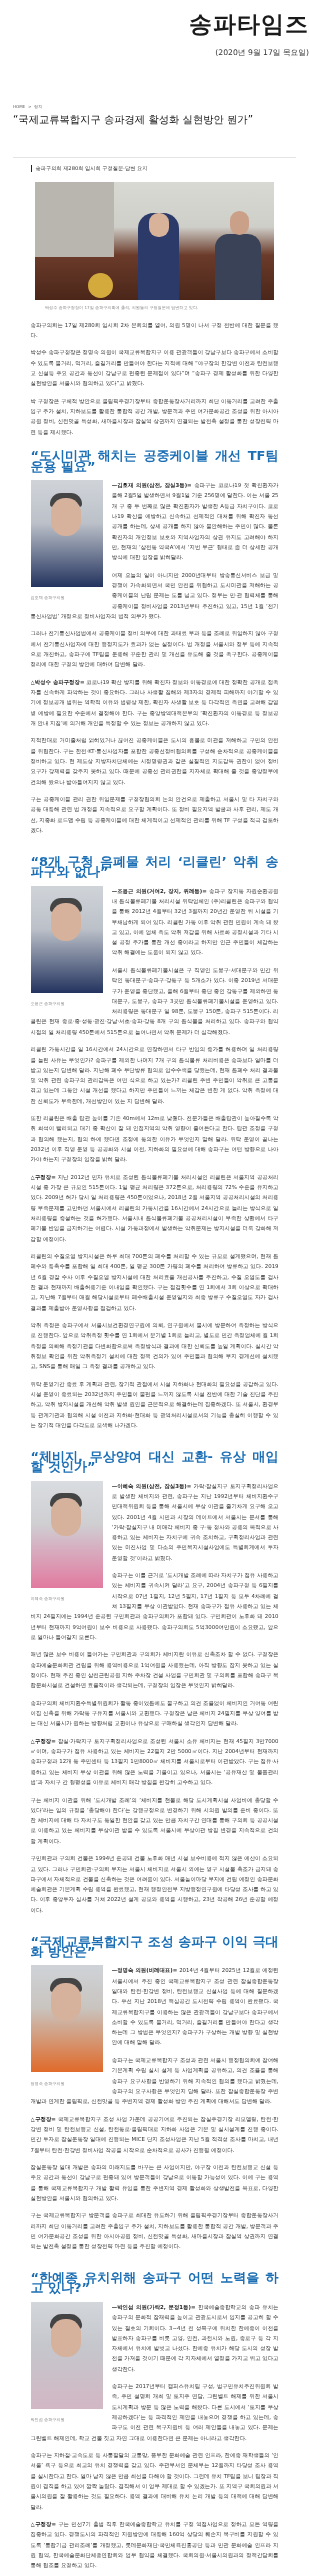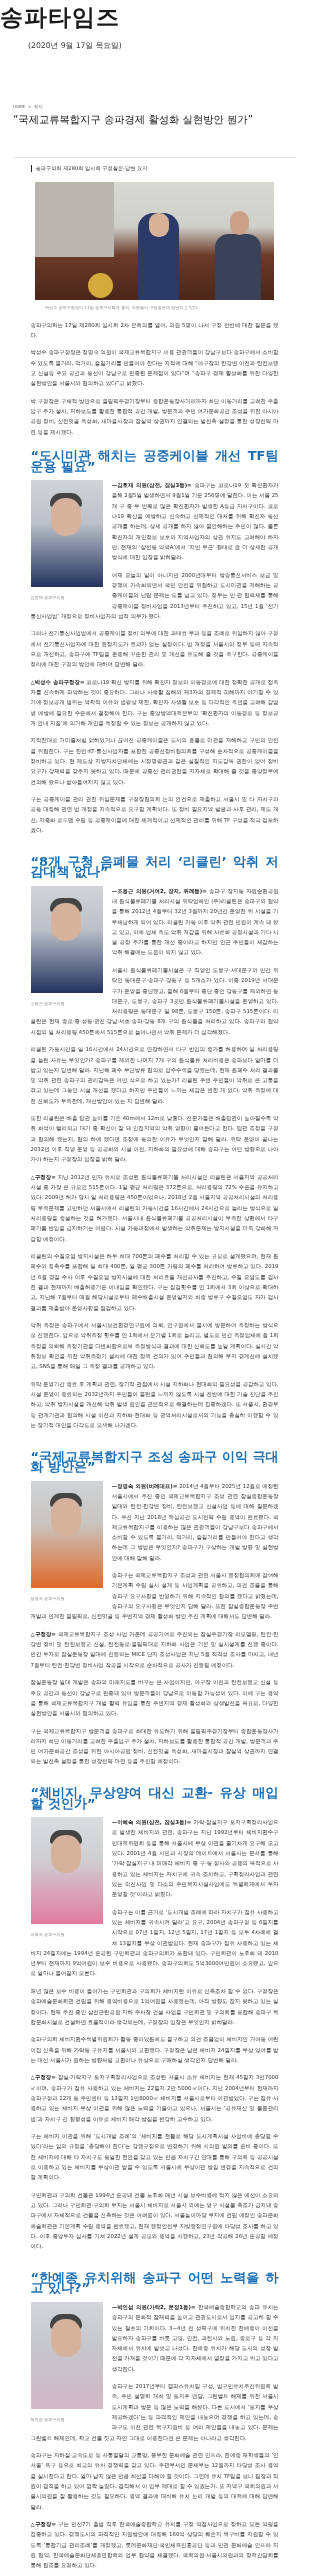--- a/index.html
+++ b/index.html
@@ -1,17 +1,17 @@
 <!DOCTYPE html>
 <html style="font-size:8.2px"><head>
 <meta charset="utf-8">
 <style>
   html,body{margin:0;padding:0;background:#fff;}
   body{width:309px;font-family:"DejaVu Sans","Liberation Sans",sans-serif;color:#333;}
-  .masthead{text-align:left;padding-top:4px;height:77px;box-sizing:border-box;}
+  .masthead{text-align:right;padding-top:11px;height:77px;box-sizing:border-box;}
   .masthead .logo{font-size:23px;font-weight:bold;color:#1a1a1a;letter-spacing:1px;line-height:27px;}
   .masthead .date{font-size:7.7px;color:#333;margin-top:10.3px;margin-left:28px;}
   .article{padding:0 13px;}
   .breadcrumb{font-size:4.1px;color:#666;margin-top:27px;}
   .breadcrumb .sep{margin:0 2.6px;}
   .headline{font-size:10.3px;color:#111;margin:3.1px 0 0 0;line-height:14.4px;font-weight:normal;}
   .rule{border-top:0.5px solid #e4e4e4;margin:30px 0 0 0;}
   .subtitle{margin:7.2px 0 0 17.5px;border-left:1px solid #222;padding-left:4.1px;font-size:5.2px;color:#333;line-height:7.2px;}
   .figure{margin:10.3px 0 0 0;text-align:center;}
   .photo{width:239px;height:118px;margin:0 auto;position:relative;overflow:hidden;background:linear-gradient(180deg,#d9d9d4 0%,#cfcfca 38%,#6b3b2a 62%,#4a2619 100%);}
@@ -86,75 +86,75 @@
         <p><b class="spk">—김호재 의원(삼전, 잠실3동)=</b> <span>송파구는 코로나19 첫 확진환자가 올해 2월5일 발생하면서 9월1일 기준 256명에 달한다. 이는 서울 25개 구 중 두 번째로 많은 확진환자가 발생한 A등급 자치구이다. 코로나19 확산을 예방하고 신속하고 선제적인 대처를 위해 확진자 동선 공개를 하는데, 상세 공개를 하지 않아 불안해하는 주민이 많다. 물론 확진자의 개인정보 보호와 지역사업자의 상권 유지도 고려해야 하지만, 현재의 ‘삼전동 약국A’에서 ‘지번 부근’ 형태로 좀 더 상세한 공개방식에 대한 입장을 밝혀달라.</span></p>
         <p>어제 오늘의 일이 아니지만 2000년대부터 방송통신서비스 보급 및 경쟁이 가속화되면서 국민 안전을 위협하고 도시미관을 저해하는 공중케이블의 난립 문제는 도를 넘고 있다. 정부는 민·관 협력체를 통해 공중케이블 정비사업을 2013년부터 추진하고 있고, 15년 1월 ‘전기통신사업법’ 개정으로 정비사업자의 법적 의무가 됐다.</p>
         <p>그러나 전기통신사업법에서 공중케이블 정비 의무에 대한 과태료 부과 등을 조례로 위임하지 않아 구청에서 전기통신사업자에 대한 행정지도가 효과가 없는 실정이다. 법 개정을 서울시와 정부 등에 지속적으로 개진하고, 송파구에 TF팀을 운용해 꾸준한 관리 및 개선을 유도해 줄 것을 촉구한다. 공중케이블 정리에 대한 구청의 방안에 대하여 답변해 달라.</p>
         <p><b class="spk">△박성수 송파구청장=</b> <span>코로나19 확산 방지를 위해 확진자 정보와 이동경로에 대한 정확한 공개로 접촉자를 신속하게 파악하는 것이 중요하다. 그러나 사생활 침해와 제3자의 경제적 피해까지 야기할 수 있기에 정보공개 범위는 역학적 이유와 법령상 제한, 확진자 사생활 보호 등 다각적인 측면을 고려해 감염병 예방에 필요한 수준에서 결정해야 한다. 구는 중앙방역대책본부의 ‘확진환자의 이동경로 등 정보공개 안내 지침’에 의거해 개인을 특정할 수 있는 정보는 공개하지 않고 있다.</span></p>
         <p>지적한대로 거미줄처럼 얽혀있거나 끊어진 공중케이블은 도시의 흉물로 미관을 저해하고 구민의 안전을 위협한다. 구는 한전·KT·통신사업자를 포함한 공중선정비협의회를 구성해 순차적으로 공중케이블을 정비하고 있다. 현 제도상 지방자치단체에는 시정명령권과 같은 실질적인 지도감독 권한이 없어 정비 요구가 강제력을 갖추지 못하고 있다. 때문에 공중선 관리권한을 지자체로 확대해 줄 것을 중앙정부에 건의해 왔으나 받아들여지지 않고 있다.</p>
         <p>구는 공중케이블 관리 권한 위임문제를 구청장협의회 논의 안건으로 제출하고 서울시 및 타 자치구와 공동 대응해 관련 법 개정을 지속적으로 요구할 계획이다. 또 정비 필요지역 발굴과 사후 관리, 제도 개선, 지중화 로드맵 수립 등 공중케이블에 대한 체계적이고 선제적인 관리를 위해 TF 구성을 적극 검토하겠다.</p>
       </div>
     </section>
 
     <section>
-      <h2 class="section-h">“8개 구청 음폐물 처리 ‘리클린’ 악취 저감대책 없나”</h2>
+      <h2 class="section-h">“8개 구청 음폐물 처리 ‘리클린’ 악취 송파구와 없나”</h2>
       <div class="qa">
         <div class="mug">
           <div class="pic navy">
               <div class="hair"></div>
               <div class="face"></div>
             </div>
           <div class="cap">조용근 송파구의원</div>
         </div>
         <p><b class="spk">—조용근 의원(거여2, 장지, 위례동)=</b> <span>송파구 장지동 자원순환공원 내 음식물류폐기물 처리시설 위탁업체인 (주)리클린은 송파구와 협약을 통해 2012년 4월부터 32년 3월까지 20년간 운영한 뒤 시설을 기부채납하게 되어 있다. 리클린 가동 이후 악취 관련 민원이 계속 돼 왔고 있고, 이에 업체 측도 악취 저감을 위해 사료화 공정시설과 기타 시설 공정 추가를 통한 개선 중이라고 하지만 인근 주민들이 체감하는 악취 해결에는 도움이 되지 않고 있다.</span></p>
         <p>서울시 음식물류폐기물시설은 구 직영인 도봉구·서대문구와 민간 위탁인 동대문구·송파구·강동구 등 5개소가 있다. 이중 2019년 서대문구가 운영을 중단했고, 올해 6월부터 중단 중인 강동구를 제외하면 동대문구, 도봉구, 송파구 3곳만 음식물류폐기물시설을 운영하고 있다. 처리용량은 동대문구 일 98톤, 도봉구 150톤, 송파구 515톤이다. 리클린은 현재 종로·중·성동·광진·강남·서초·송파·강동 8개 구의 음식물을 처리하고 있다. 송파구와 협약 시점의 일 처리용량 450톤에서 515톤으로 늘어나면서 악취 문제가 더 심각해졌다.</p>
         <p>리클린 가동시간을 일 16시간에서 24시간으로 연장하면서 타구 반입의 증가를 허용하며 일 처리용량을 늘린 사유는 무엇인가? 송파구를 제외한 나머지 7개 구의 음식물류 처리비용은 송파보다 얼마를 더 받고 있는지 답변해 달라. 지난해 폐수 무단방류 협의로 압수수색을 당했는데, 현재 음폐수 처리 결과물 및 악취 관련 송파구의 관리감독은 어떤 식으로 하고 있는가? 리클린 주변 주민들이 악취로 큰 고통을 겪고 있는데 그동안 시설 개선을 했다고 하지만 주민들이 느끼는 체감은 변한 게 없다. 악취 측정에 대한 신뢰도가 부족한데, 개선방안이 있는 지 답변해 달라.</p>
         <p>또한 리클린은 배출 탑관 높이를 기존 40m에서 12m로 낮췄다. 전문가들은 배출탑관이 높아질수록 악취 희석이 빨리되고 대기 중 확산이 잘 돼 인접지역의 악취 영향이 줄어든다고 한다. 탑관 조정을 구청과 협의해 했는지, 협의 하에 했다면 조정에 동의한 이유가 무엇인지 말해 달라. 위탁 운영이 끝나는 2032년 이후 직영 운영 등 공공화와 시설 이전, 지하화의 필요성에 대해 송파구는 어떤 방향으로 나아가야 하는지 구청장의 입장을 밝혀 달라.</p>
         <p><b class="spk">△구청장=</b> <span>지난 2012년 민자 유치로 조성된 음식물류폐기물 처리시설인 리클린은 서울지역 공공처리시설 중 가장 큰 규모인 515톤이다. 1일 평균 처리량은 372톤으로, 처리용량의 72% 수준을 유지하고 있다. 2009년 허가 당시 일 처리용량은 450톤이었으나, 2018년 2월 서울지역 공공처리시설의 처리용량 부족문제를 고민하던 서울시에서 리클린의 가동시간을 16시간에서 24시간으로 늘리는 방식으로 일 처리용량을 증설하는 것을 허가했다. 서울시내 음식물류폐기물 공공처리시설이 부족한 상황에서 타구 폐기물 반입을 금지하기는 어렵다. 시설 가동과정에서 발생하는 악취문제는 방지시설을 더욱 강화해 저감할 예정이다.</span></p>
         <p>리클린의 수질오염 방지시설은 하루 최대 700톤의 폐수를 처리할 수 있는 규모로 설계됐으며, 현재 음폐수와 응축수를 포함해 일 최대 400톤, 일 평균 300톤 가량의 폐수를 처리하여 방류하고 있다. 2019년 6월 경찰 수사 이후 수질오염 방지시설에 대한 처리효율 개선공사를 추진하고, 수질 오염도를 검사한 결과 현재까지 배출허용기준 이내임을 확인했다. 구는 점검횟수를 연 1회에서 3회 이상으로 확대하고, 지난해 7월부터 매월 해당시설로부터 폐수배출시설 운영일지와 최종 방류구 수질오염도 자가 검사 결과를 제출받아 운영사항을 점검하고 있다.</p>
         <p>악취 측정은 송파구에서 서울시보건환경연구원에 의뢰, 연구원에서 불시에 방문하여 측정하는 방식으로 진행한다. 앞으로 악취측정 횟수를 연 1회에서 분기별 1회로 늘리고, 별도로 민간 측정업체에 월 1회 측정을 의뢰해 측정기관을 다변화함으로써 측정방식과 결과에 대한 신뢰도를 높일 계획이다. 실시간 악취정보 확인을 위한 악취측정기 설치에 대한 정책 건의가 있어 주민들과 협의해 부지 경계선에 설치했고, SNS을 통해 매일 그 측정 결과를 공개하고 있다.</p>
         <p>위탁 운영기간 종료 후 계획과 관련, 장기적 관점에서 시설 지하화나 현대화의 필요성을 공감하고 있다. 시설 운영이 종료되는 2032년까지 주민들이 불편을 느끼지 않도록 시설 전반에 대한 기술 진단을 추진하고, 악취 방지시설을 개선해 악취 발생 원인을 근본적으로 해결하는데 집중하겠다. 또 서울시, 환경부 등 관계기관과 협의해 시설 이전과 지하화·현대화 등 광역처리시설로서의 기능을 충실히 이행할 수 있는 장기적 대안을 다각도로 모색해 나가겠다.</p>
       </div>
     </section>
 
     <section>
-      <h2 class="section-h">“국제교류복합지구 조성 송파구 이익 극대화 방안은”</h2>
-      <div class="qa">
-        <div class="mug">
-          <div class="pic orange">
-              <div class="hair"></div>
-              <div class="face"></div>
-            </div>
-          <div class="cap">정명숙 송파구의원</div>
-        </div>
-        <p><b class="spk">—정명숙 의원(비례대표)=</b> <span>2014년 4월부터 2025년 12월로 예정된 서울시에서 추진 중인 국제교류복합지구 조성 관련 잠실종합운동장 일대와 탄천·한강변 정비, 탄천보행교 신설사업 등에 대해 질문하겠다. 우선 지난 2018년 핵심공간 도시전략 수립 용역이 완료됐다. 국제교류복합지구를 이용하는 많은 관광객들이 강남구보다 송파구에서 소비할 수 있도록 볼거리, 먹거리, 즐길거리를 만들어야 한다고 생각하는데 그 방법은 무엇인지? 송파구가 구상하는 개발 방향 및 실현방안에 대해 말해 달라.</span></p>
-        <p>송파구는 국제교류복합지구 조성과 관련 서울시 행정협의회에 참여해 기본계획 수립 실시 설계 등 사업계획을 공유하고, 의견 조율을 통해 송파구 요구사항을 반영하기 위해 지속적인 협의를 했다고 밝혔는데, 송파구의 요구사항은 무엇인지 답해 달라. 또한 잠실종합운동장 주변 개발과 연계한 올림픽로, 신천맛골 등 주변지역 경제 활성화 방안 추진 계획에 대해서도 답변해 달라.</p>
-        <p><b class="spk">△구청장=</b> <span>국제교류복합지구 조성 사업 가운데 공공기여로 추진되는 잠실주경기장 리모델링, 탄천·한강변 정비 및 탄천보행교 신설, 탄천동로·올림픽대로 지하화 사업은 기본 및 실시설계를 진행 중이다. 민간 투자로 잠실운동장 일대에 진행되는 MICE 단지 조성사업은 지난 5월 적격성 조사를 마치고, 내년 7월부터 탄천·한강변 정비사업 착공을 시작으로 순차적으로 공사가 진행될 예정이다.</span></p>
-        <p>잠실운동장 일대 개발은 송파의 미래지도를 바꾸는 큰 사업이지만, 야구장 이전과 탄천보행교 신설 등 주요 공간과 동선이 강남구로 편중돼 있어 방문객들이 강남으로 이동할 가능성이 있다. 이에 구는 용역을 통해 국제교류복합지구 개발 활력 유입을 통한 주변지역 경제 활성화와 상생발전을 목표로, 다양한 실현방안을 서울시와 협의하고 있다.</p>
-        <p>구는 국제교류복합지구 방문객을 송파구로 최대한 유도하기 위해 올림픽주경기장부터 종합운동장사거리까지 최단 이동거리를 고려한 주출입구 추가 설치, 지하보도를 활용한 통합적 공간 개발, 방문객과 주민 여가문화공간 조성을 위한 아시아공원 정비, 신천맛골 특성화, 새마을시장과 잠실역 상권까지 연결되는 발전축 설정을 통한 성장전략 마련 등을 추진할 예정이다.</p>
-      </div>
-    </section>
-
-    <section>
       <h2 class="section-h">“체비지, 무상양여 대신 교환- 유상 매입할 것인가”</h2>
       <div class="qa">
         <div class="mug">
           <div class="pic pink">
               <div class="hair"></div>
               <div class="face"></div>
             </div>
           <div class="cap">이혜숙 송파구의원</div>
         </div>
         <p><b class="spk">—이혜숙 의원(삼전, 잠실3동)=</b> <span>가락·잠실지구 토지구획정리사업으로 발생한 체비지와 관련, 송파구는 지난 1992년부터 체비지환수구민대책위원회 등을 통해 서울시에 무상 이관을 줄기차게 요구해 오고 있다. 2001년 4월 시민과 시장의 데이트에서 서울시는 문서를 통해 ‘가락·잠실지구 내 미매각 체비지 중 구·동 청사와 공용의 목적으로 사용하고 있는 체비지는 자치구에 귀속 조치하고, 구획정리사업과 관련 있는 미진사업 및 다소의 주민복지시설사업에도 특별회계에서 투자 운영할 것’이라고 밝혔다.</span></p>
         <p>송파구는 이를 근거로 ‘도시개발 조례에 따라 자치구가 점유 사용하고 있는 체비지를 귀속시켜 달라’고 요구, 2004년 송파구청 등 6필지를 시작으로 07년 1필지, 12년 5필지, 17년 1필지 등 모두 4차례에 걸쳐 13필지를 무상 이관받았다. 현재 송파구가 점유 사용하고 있는 체비지 24필지에는 1994년 준공된 구민회관과 송파구의회가 포함돼 있다. 구민회관이 노후화 돼 2010년부터 현재까지 9억여원이 보수 비용으로 사용됐다. 송파구의회도 5억3000여만원이 소요됐고, 앞으로 얼마나 들어갈지 모른다.</p>
         <p>매년 많은 보수 비용이 들어가는 구민회관과 구의회가 체비지란 이유로 신축조차 할 수 없다. 구청장은 송파예술문화회관 건립을 위해 용역비용으로 1억여원을 사용했는데, 아직 방향도 잡지 못하고 있는 실정이다. 현재 추진 중인 삼전근린공원 지하 주차장 건설 사업을 구민회관 및 구의회를 포함해 송파구 복합문화시설로 건설하면 효율적이라 생각되는데, 구청장의 입장은 무엇인지 밝혀달라.</p>
         <p>송파구의회 체비지환수특별위원회가 활동 중이었음에도 불구하고 의견 조율없이 체비지인 거여동 어린이집 신축을 위해 가락동 구유지를 서울시와 교환했다. 구청장은 남은 체비지 24필지를 무상 양여를 받는 대신 서울시가 원하는 방향처럼 교환이나 유상으로 구매하실 생각인지 답변해 달라.</p>
         <p><b class="spk">△구청장=</b> <span>잠실·가락지구 토지구획정리사업으로 조성된 서울시 소유 체비지는 현재 45필지 3만7000㎡이며, 송파구가 점유 사용하고 있는 체비지는 22필지 2만 5000㎡이다. 지난 2004년부터 현재까지 송파구청과 12개 동 주민센터 등 13필지 1만8000㎡ 체비지를 서울시로부터 이관받았다. 구는 점유·사용하고 있는 체비지 무상 이관을 위해 많은 노력을 기울이고 있으나, 서울시는 ‘공유재산 및 물품관리법’과 자치구 간 형평성을 이유로 체비지 매각 방침을 완강히 고수하고 있다.</span></p>
         <p>구는 체비지 이관을 위해 ‘도시개발 조례’의 ‘체비지를 현물로 해당 도시계획시설 사업비에 충당할 수 있다’라는 임의 규정을 ‘충당해야 한다’는 강행규정으로 변경하기 위해 시의원 발의를 준비 중이다. 또한 체비지에 대해 타 자치구도 동일한 현안을 갖고 있는 만큼 자치구간 연대를 통해 구의회 등 공공시설로 이용하고 있는 체비지를 무상이관 받을 수 있도록 서울시에 무상이관 방침 변경을 지속적으로 건의할 계획이다.</p>
         <p>구민회관과 구의회 건물은 1994년 준공돼 건물 노후화 매년 시설 보수비용에 적지 않은 예산이 소요되고 있다. 그러나 구민회관·구의회 부지는 서울시 체비지로 서울시 외에는 영구 시설물 축조가 금지돼 송파구에서 자체적으로 건물을 신축하는 것은 어려움이 있다. 서울놀이마당 부지에 건립 예정인 송파문화예술회관은 기본계획 수립 용역을 완료했고, 현재 행정안전부 지방행정연구원에 타당성 조사를 하고 있다. 이후 중앙투자 심사를 거쳐 2022년 설계 공모와 용역을 시행하고, 23년 착공해 26년 준공할 예정이다.</p>
+      </div>
+    </section>
+
+    <section>
+      <h2 class="section-h">“국제교류복합지구 조성 송파구 이익 극대화 방안은”</h2>
+      <div class="qa">
+        <div class="mug">
+          <div class="pic orange">
+              <div class="hair"></div>
+              <div class="face"></div>
+            </div>
+          <div class="cap">정명숙 송파구의원</div>
+        </div>
+        <p><b class="spk">—정명숙 의원(비례대표)=</b> <span>2014년 4월부터 2025년 12월로 예정된 서울시에서 추진 중인 국제교류복합지구 조성 관련 잠실종합운동장 일대와 탄천·한강변 정비, 탄천보행교 신설사업 등에 대해 질문하겠다. 우선 지난 2018년 핵심공간 도시전략 수립 용역이 완료됐다. 국제교류복합지구를 이용하는 많은 관광객들이 강남구보다 송파구에서 소비할 수 있도록 볼거리, 먹거리, 즐길거리를 만들어야 한다고 생각하는데 그 방법은 무엇인지? 송파구가 구상하는 개발 방향 및 실현방안에 대해 말해 달라.</span></p>
+        <p>송파구는 국제교류복합지구 조성과 관련 서울시 행정협의회에 참여해 기본계획 수립 실시 설계 등 사업계획을 공유하고, 의견 조율을 통해 송파구 요구사항을 반영하기 위해 지속적인 협의를 했다고 밝혔는데, 송파구의 요구사항은 무엇인지 답해 달라. 또한 잠실종합운동장 주변 개발과 연계한 올림픽로, 신천맛골 등 주변지역 경제 활성화 방안 추진 계획에 대해서도 답변해 달라.</p>
+        <p><b class="spk">△구청장=</b> <span>국제교류복합지구 조성 사업 가운데 공공기여로 추진되는 잠실주경기장 리모델링, 탄천·한강변 정비 및 탄천보행교 신설, 탄천동로·올림픽대로 지하화 사업은 기본 및 실시설계를 진행 중이다. 민간 투자로 잠실운동장 일대에 진행되는 MICE 단지 조성사업은 지난 5월 적격성 조사를 마치고, 내년 7월부터 탄천·한강변 정비사업 착공을 시작으로 순차적으로 공사가 진행될 예정이다.</span></p>
+        <p>잠실운동장 일대 개발은 송파의 미래지도를 바꾸는 큰 사업이지만, 야구장 이전과 탄천보행교 신설 등 주요 공간과 동선이 강남구로 편중돼 있어 방문객들이 강남으로 이동할 가능성이 있다. 이에 구는 용역을 통해 국제교류복합지구 개발 활력 유입을 통한 주변지역 경제 활성화와 상생발전을 목표로, 다양한 실현방안을 서울시와 협의하고 있다.</p>
+        <p>구는 국제교류복합지구 방문객을 송파구로 최대한 유도하기 위해 올림픽주경기장부터 종합운동장사거리까지 최단 이동거리를 고려한 주출입구 추가 설치, 지하보도를 활용한 통합적 공간 개발, 방문객과 주민 여가문화공간 조성을 위한 아시아공원 정비, 신천맛골 특성화, 새마을시장과 잠실역 상권까지 연결되는 발전축 설정을 통한 성장전략 마련 등을 추진할 예정이다.</p>
       </div>
     </section>
 
     <section>
       <h2 class="section-h">“한예종 유치위해 송파구 어떤 노력을 하고 있나?”</h2>
       <div class="qa">
         <div class="mug">
           <div class="pic lilac">
               <div class="hair"></div>
               <div class="face"></div>

